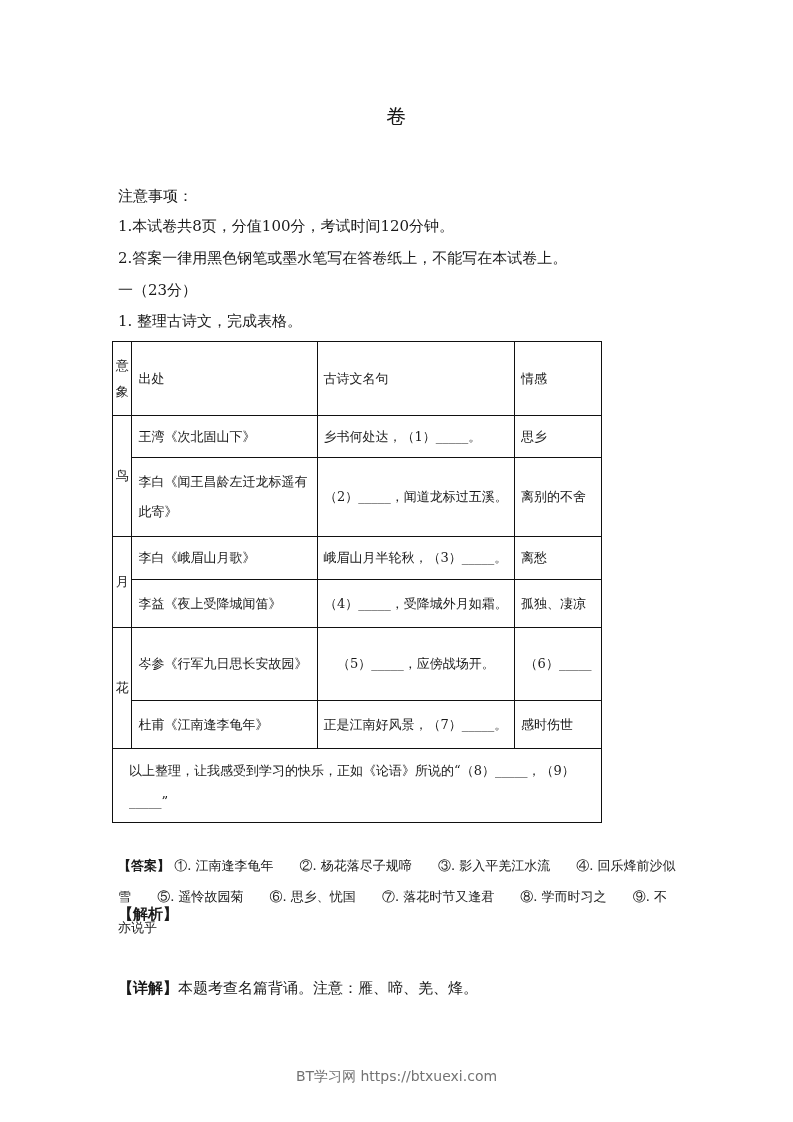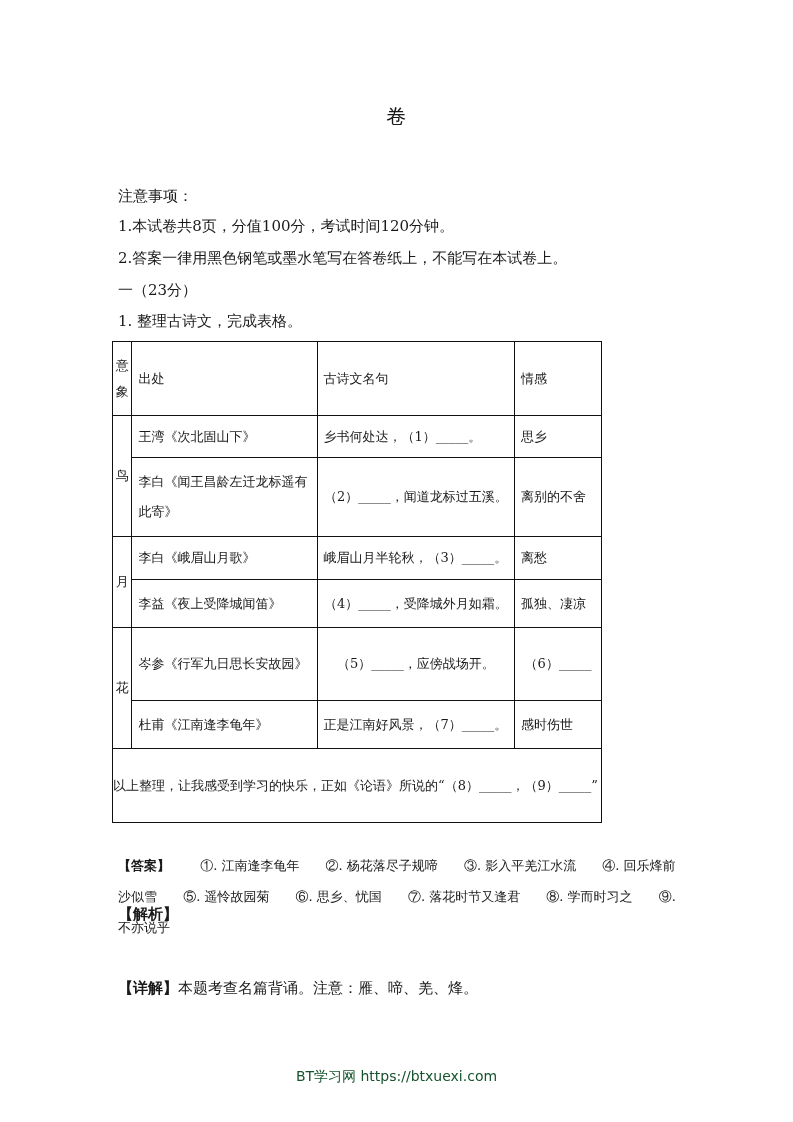--- a/index.html
+++ b/index.html
@@ -13,21 +13,21 @@
     table.poem td { border: 1px solid #111; padding: 0 6px; vertical-align: middle; line-height: 30px; }
     .c0 { width: 18px; text-align: center; padding: 0 !important; }
     .c1 { width: 168px; }
     .c2 { width: 180px; }
     .c3 { width: 72px; }
     .center { text-align: center; }
     .answer { position: absolute; left: 118px; top: 850px; width: 560px; font-size: 13px; line-height: 31px; }
     .answer span.item { margin-right: 22px; }
     .bold { font-weight: bold; }
     .footer { position: absolute; top: 1068px; left: 0; width: 793px; text-align: center;
-              font-family: "DejaVu Sans", "Liberation Sans", sans-serif; font-size: 14px; color: #14532d; }
+              font-family: "DejaVu Sans", "Liberation Sans", sans-serif; font-size: 14px; color: #737373; }
   </style>
 </head>
 <body>
 
 <div class="title">
   <div>卷</div>
 </div>
 
 <div class="para" style="top:186px">注意事项：</div>
 <div class="para" style="top:216px">1.本试卷共8页，分值100分，考试时间120分钟。</div>
@@ -70,27 +70,27 @@
     <td>岑参《行军九日思长安故园》</td>
     <td class="center">（5）_____，应傍战场开。</td>
     <td class="center">（6）_____</td>
   </tr>
   <tr style="height:48px">
     <td>杜甫《江南逢李龟年》</td>
     <td>正是江南好风景，（7）_____。</td>
     <td>感时伤世</td>
   </tr>
   <tr style="height:74px">
-    <td colspan="4" style="padding:0 0; line-height:31px;">以上整理，让我感受到学习的快乐，正如《论语》所说的“（8）_____，（9）_____”</td>
+    <td colspan="4" style="padding:0 16px; line-height:31px;">以上整理，让我感受到学习的快乐，正如《论语》所说的“（8）_____，（9）_____”</td>
   </tr>
 </tbody>
   </table>
 
 <div class="answer">
-  <span class="bold" style="margin-right:26px;">【答案】</span>
+  <span class="bold" style="">【答案】</span>
   <span class="item">①. 江南逢李龟年</span>
   <span class="item">②. 杨花落尽子规啼</span>
   <span class="item">③. 影入平羌江水流</span>
   <span class="item">④. 回乐烽前沙似雪</span>
   <span class="item">⑤. 遥怜故园菊</span>
   <span class="item">⑥. 思乡、忧国</span>
   <span class="item">⑦. 落花时节又逢君</span>
   <span class="item">⑧. 学而时习之</span>
   <span class="item">⑨. 不亦说乎</span>
 </div>

